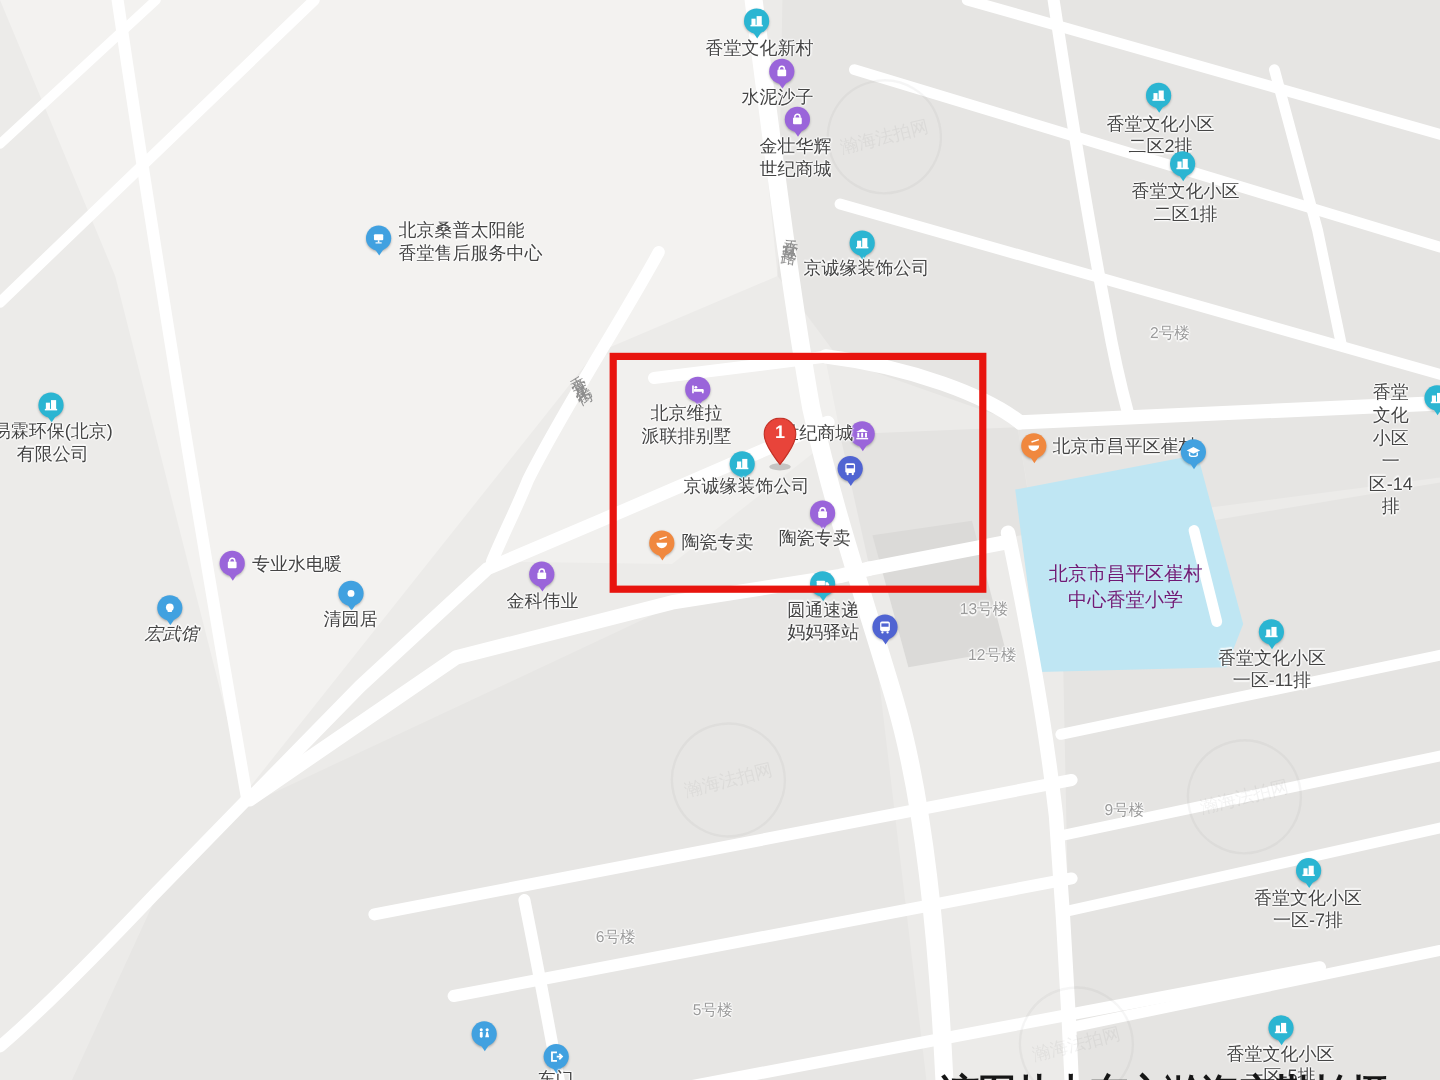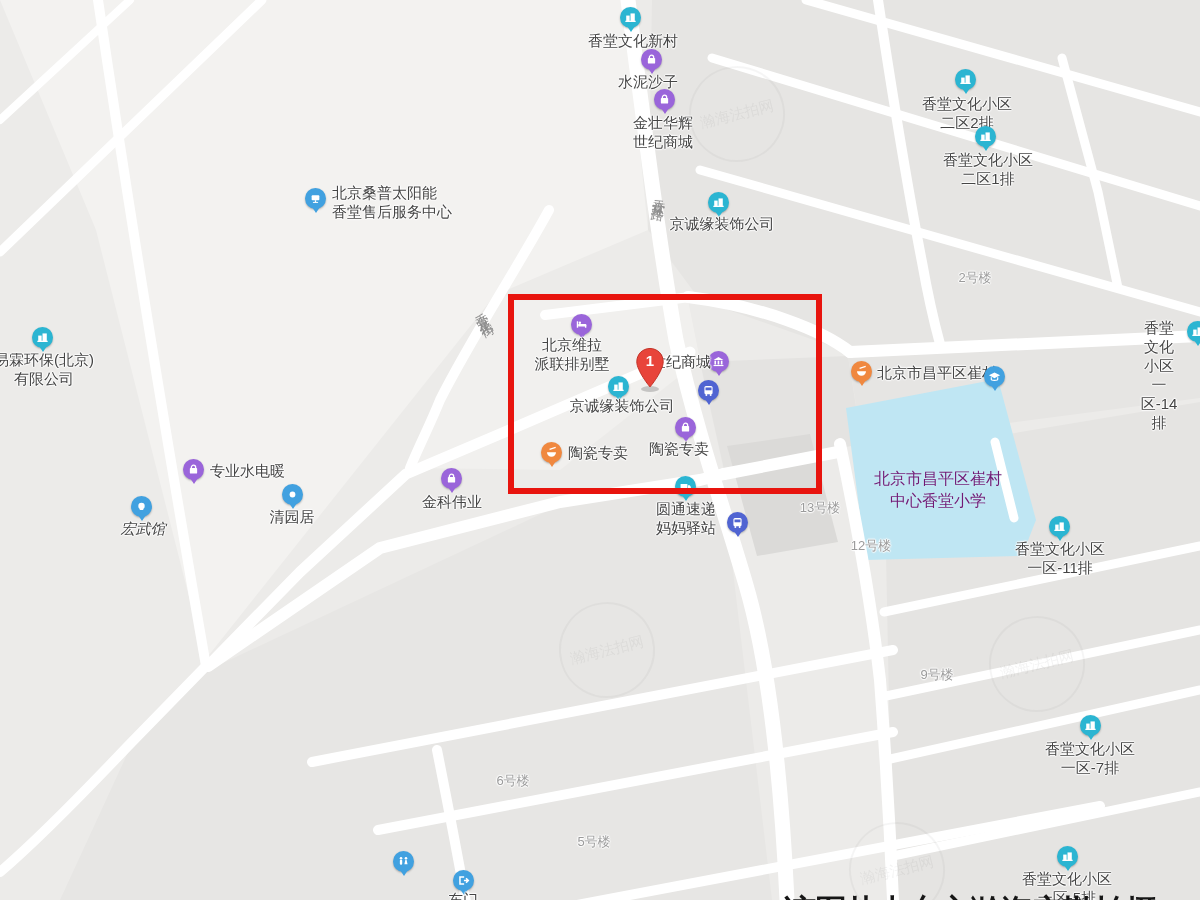--- a/index.html
+++ b/index.html
@@ -271,21 +271,21 @@
 妈妈驿站</div>
       <div class="pin" style="--c: #5064d2; left: 737px; top: 522px;">
         <svg viewBox="0 0 14 14">
           <rect x="3.2" y="2.8" width="7.6" height="7.6" rx="1.4"></rect>
           <rect x="4.2" y="4.2" width="5.6" height="2.6" fill="var(--c)"></rect>
           <circle cx="5" cy="11.2" r="0.9"></circle>
           <circle cx="9" cy="11.2" r="0.9"></circle>
         </svg>
       </div>
       <div class="poi-label gray center" style="left: 820px; top: 498.5px;">13号楼</div>
-      <div class="poi-label gray center" style="left: 827px; top: 536.5px; margin-left: 44px;">12号楼</div>
+      <div class="poi-label gray center" style="left: 827px; top: 536.5px;">12号楼</div>
       <div class="poi-label school center" style="left: 938px; top: 468px;">北京市昌平区崔村
 中心香堂小学</div>
       <div class="pin" style="--c: #2bb5d2; left: 1059px; top: 526px;">
         <svg viewBox="0 0 14 14">
           <rect x="3" y="5.2" width="3.2" height="5.3"></rect>
           <rect x="7" y="3.2" width="4" height="7.3"></rect>
           <rect x="2.2" y="10" width="9.6" height="1.2"></rect>
         </svg>
       </div>
       <div class="poi-label center" style="left: 1060px; top: 538.5px;">香堂文化小区

